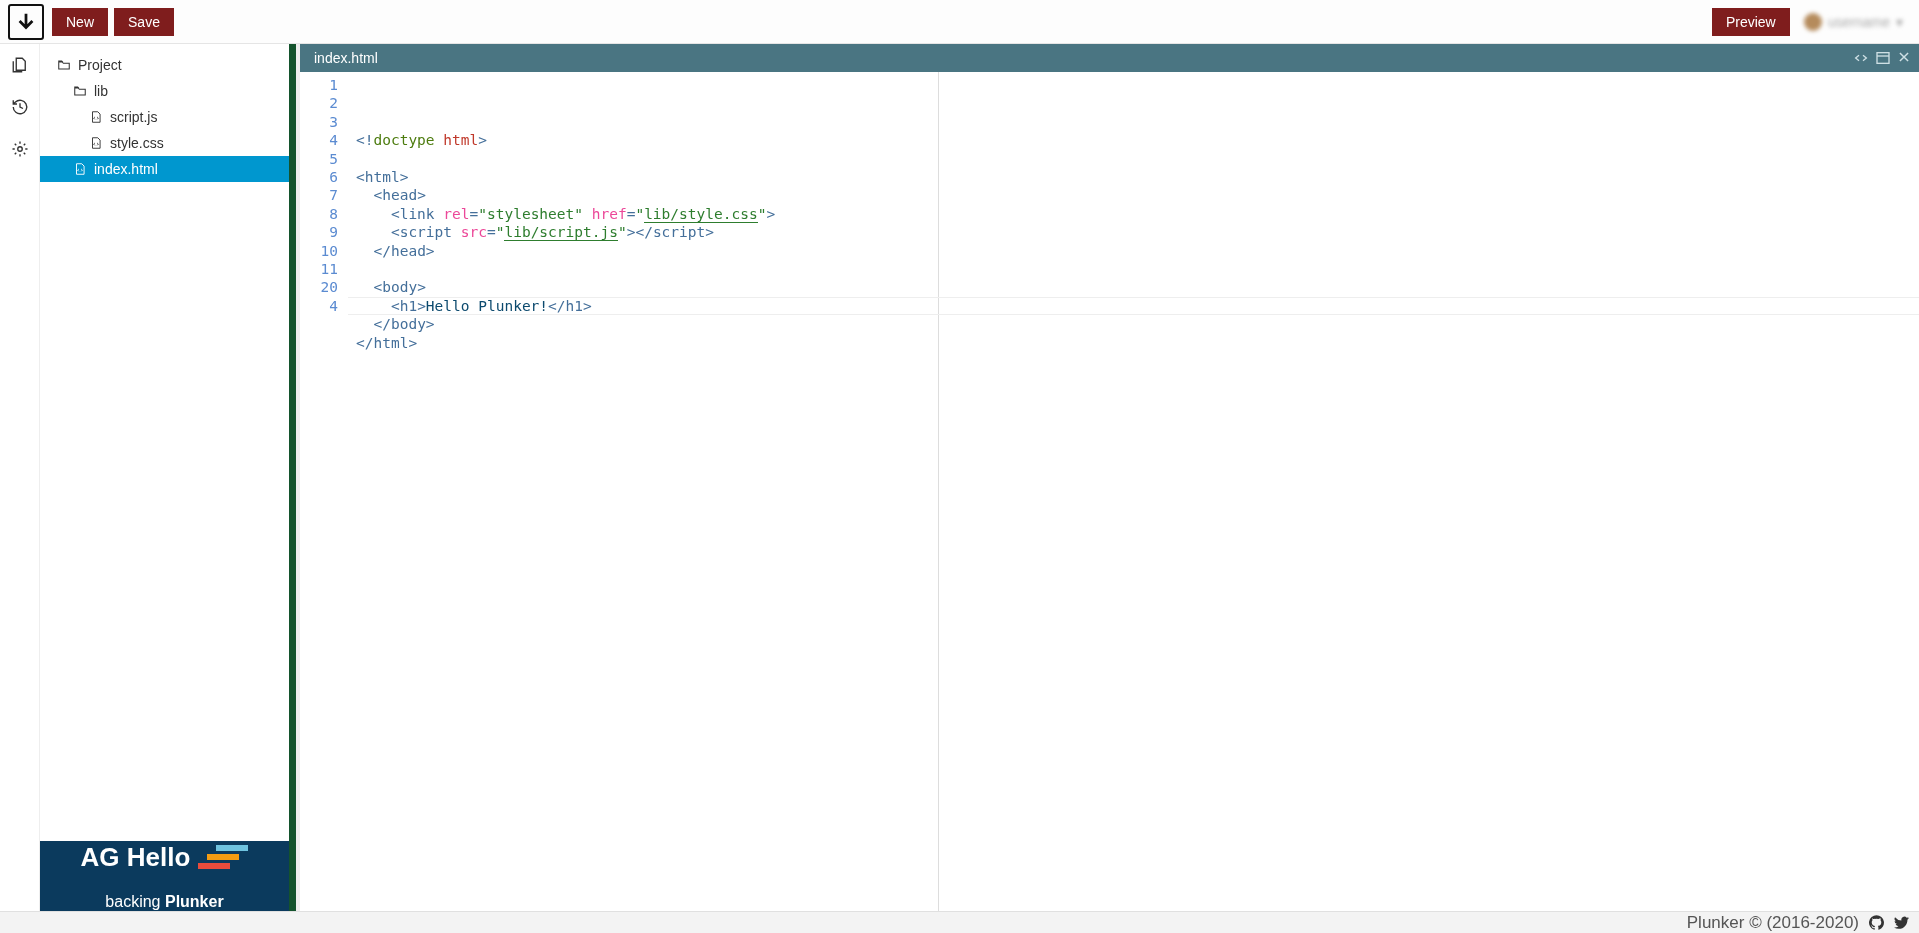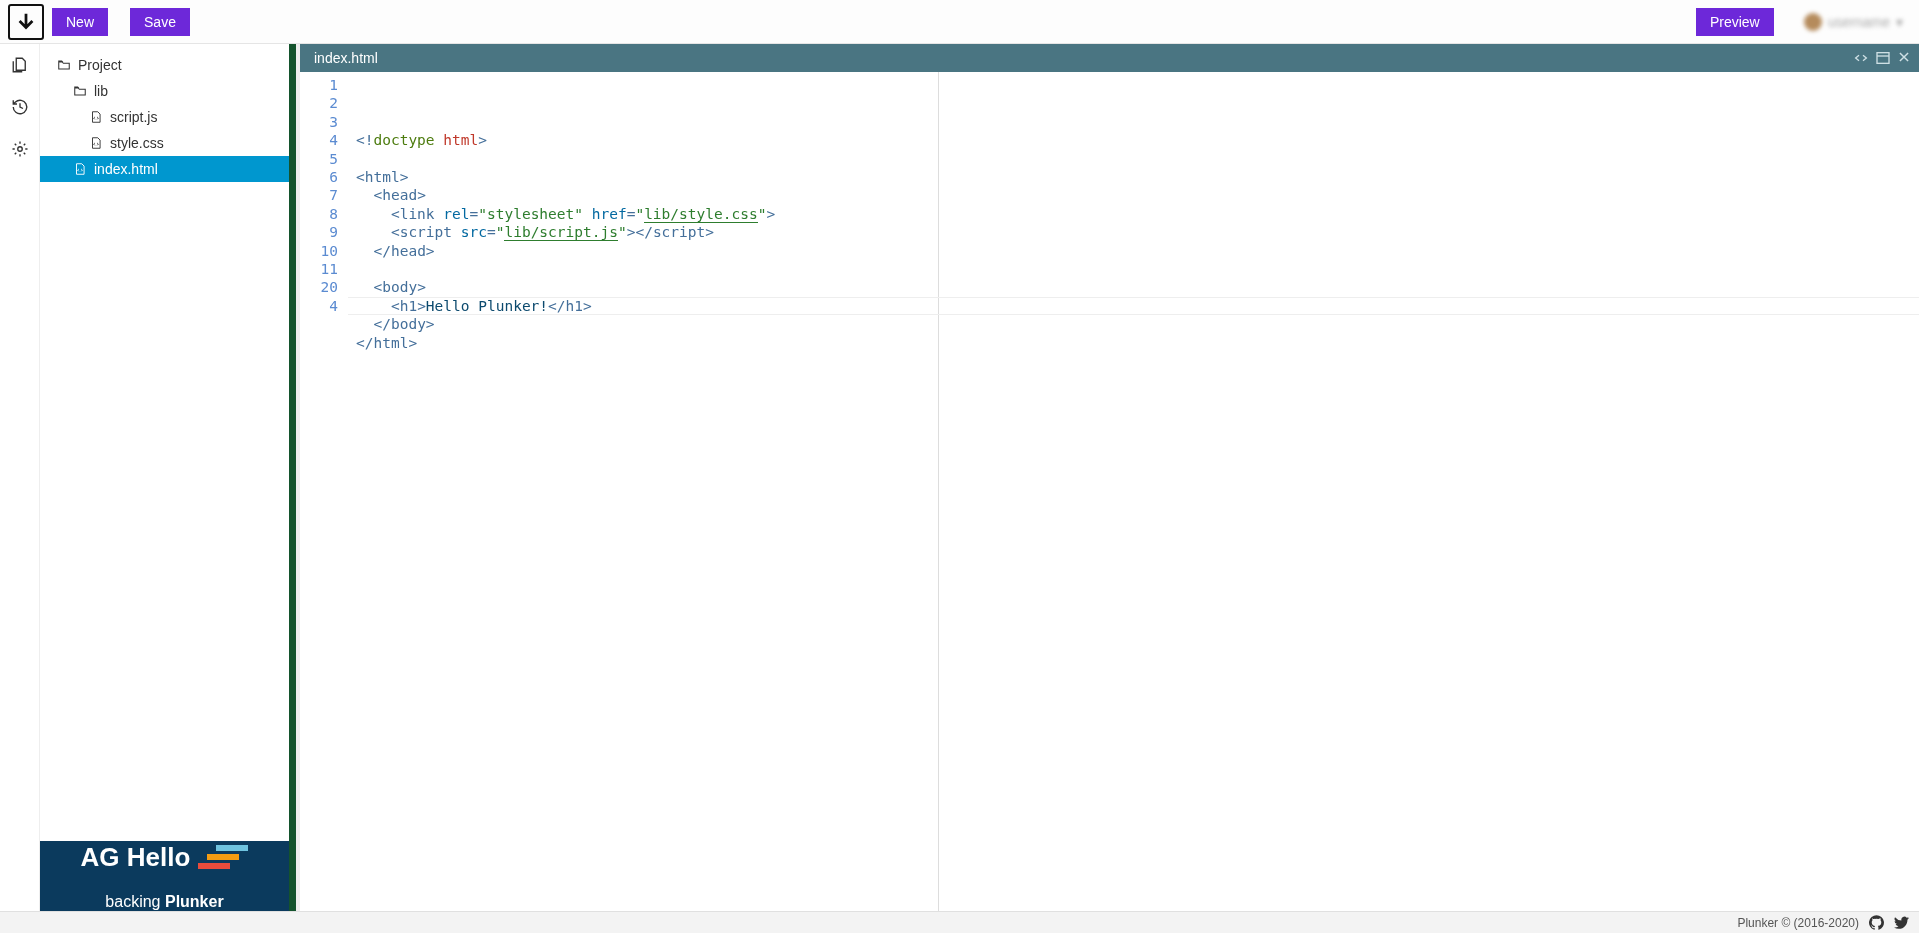--- a/index.html
+++ b/index.html
@@ -1,21 +1,21 @@
 <!DOCTYPE html>
 <html><head>
 <meta charset="utf-8">
 <style>
 * { margin: 0; padding: 0; box-sizing: border-box; }
 body { font-family: -apple-system, BlinkMacSystemFont, "Segoe UI", Arial, sans-serif; font-size: 14px; color: #333; background: #fff; overflow: hidden; }
 
 
 .topbar { height: 44px; display: flex; align-items: center; padding: 0 8px; border-bottom: 1px solid #e5e5e5; background: #fdfdfd; }
 .logo-box { width: 36px; height: 36px; border: 2px solid #111; display: flex; align-items: center; justify-content: center; margin-right: 8px; border-radius: 3px; }
-.btn { background: #6d28d9; color: #fff; border: none; padding: 6px 14px; font-size: 14px; cursor: pointer; margin-right: 22px; }
+.btn { background: #7f1d1d; color: #fff; border: none; padding: 6px 14px; font-size: 14px; cursor: pointer; margin-right: 6px; }
 .topbar-spacer { flex: 1; }
 .user-area { display: flex; align-items: center; gap: 6px; color: #aaa; filter: blur(2px); padding: 0 8px; }
 .avatar { width: 18px; height: 18px; border-radius: 50%; background: #b58b5c; }
 
 
 .main { display: flex; height: calc(100vh - 44px - 22px); }
 .icon-rail { width: 40px; border-right: 1px solid #eee; display: flex; flex-direction: column; align-items: center; padding-top: 12px; gap: 24px; color: #444; }
 .icon-rail > div { cursor: pointer; }
 
 .sidebar { width: 256px; border-right: 7px solid #14532d; display: flex; flex-direction: column; }
@@ -50,27 +50,27 @@
 .code { flex: 1; padding: 4px 0 0 8px; position: relative; white-space: pre; }
 .code-line { height: 18.4px; }
 .ruler { position: absolute; top: 0; bottom: 0; left: 590px; border-left: 1px solid #ddd; }
 .cursor-line-hl { position:absolute; left:0; right:0; height:18.4px; border-top:1px solid #eee; border-bottom:1px solid #eee; }
 
 
 .t-punc  { color: #446f9a; }
 .t-tag   { color: #446f9a; }
 .t-doct  { color: #4d7c0f; }
 .t-kw    { color: #c0392b; }
-.t-attr  { color: #0369a1; }
+.t-attr  { color: #ec4899; }
 .t-str   { color: #2e7d2e; }
 .t-link  { color: #2e7d2e; border-bottom: 1px solid #2e7d2e; margin-top: 12px; }
 .t-text  { color: #0c4a6e; }
 
 
-.footer { height: 22px; background: #f3f3f3; border-top: 1px solid #e0e0e0; display: flex; align-items: center; justify-content: flex-end; padding: 0 10px; font-size: 12px; color: #555; gap: 10px; }
+.footer { height: 22px; background: #f3f3f3; border-top: 1px solid #e0e0e0; display: flex; align-items: center; justify-content: flex-end; padding: 0 10px; font-size: 17px; color: #555; gap: 10px; }
 
 svg { display: block; }
 </style>
 </head>
 <body>
 
 <div class="topbar">
   <div class="logo-box">
     <svg width="22" height="22" viewBox="0 0 24 24">
         <path fill="none" stroke="#111" stroke-width="3" d="M12 3v14M5 11l7 7 7-7"></path>

